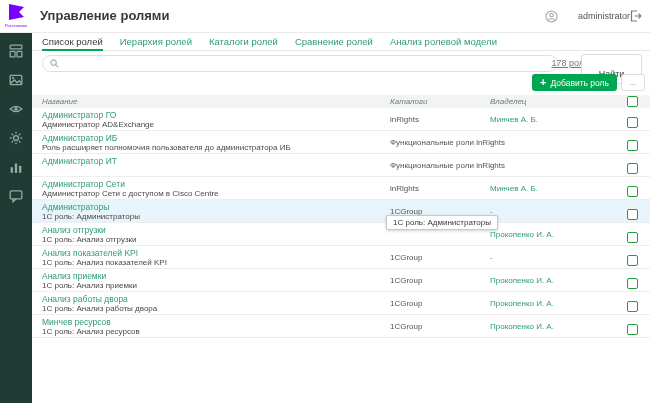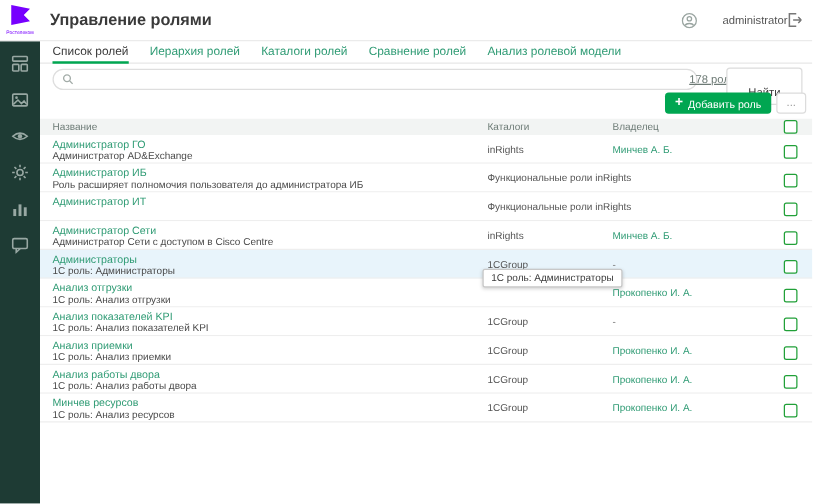--- a/index.html
+++ b/index.html
@@ -28,21 +28,21 @@
   .searchbox input::placeholder{color:#a3aca8;}
   .count{position:absolute;top:55px;right:56px;height:17px;line-height:17px;font-size:9px;color:#6d7a75;text-decoration:underline;}
   .find-btn{position:absolute;top:54px;right:8px;width:61px;height:18px;font-size:9px;color:#3a3a3a;background:#fff;border:1px solid #dcdcdc;border-radius:3px;cursor:pointer;padding:14px;}
 
   
   .add-btn{position:absolute;top:74px;right:33px;height:17px;padding:0 8px;background:#00a651;color:#fff;font-size:8.5px;border:none;border-radius:3px;display:flex;align-items:center;gap:4px;cursor:pointer;}
   .add-btn .plus{font-size:11px;font-weight:bold;line-height:1;}
   .more-btn{position:absolute;top:74px;right:5px;width:24px;height:17px;background:#fff;border:1px solid #dcdcdc;border-radius:3px;color:#9a9a9a;font-size:9px;cursor:pointer;padding:0;line-height:1;}
 
   
-  .thead{position:absolute;left:32px;right:0;top:95px;height:13px;background:#f2f4f3;font-size:8px;color:#6d7b76;}
+  .thead{position:absolute;left:32px;right:0;top:95px;height:13px;background:#f2f4f3;font-size:8px;color:#6d7b76;font-style:italic;}
   .thead .th{position:absolute;top:0;line-height:13px;}
   .th-name{left:10px;} .th-source{left:358px;} .th-owner{left:458px;}
   .thead .cb-wrap{position:absolute;right:12px;top:1px;}
   .tbody{position:absolute;left:32px;right:0;top:108px;}
   .trow{position:relative;height:22px;border-bottom:1px solid #eeeeee;background:#fff;}
   .trow.highlight{background:#e8f4fb;}
   .trow .name{position:absolute;left:10px;top:2px;font-size:8.5px;color:#2f9b74;cursor:pointer;white-space:nowrap;}
   .trow .desc{position:absolute;left:10px;top:12px;font-size:8px;color:#4a4a4a;white-space:nowrap;}
   .trow .source{position:absolute;left:358px;top:7px;font-size:8px;color:#555;white-space:nowrap;}
   .trow .owner{position:absolute;left:458px;top:7px;font-size:8px;color:#2f9b74;cursor:pointer;}

